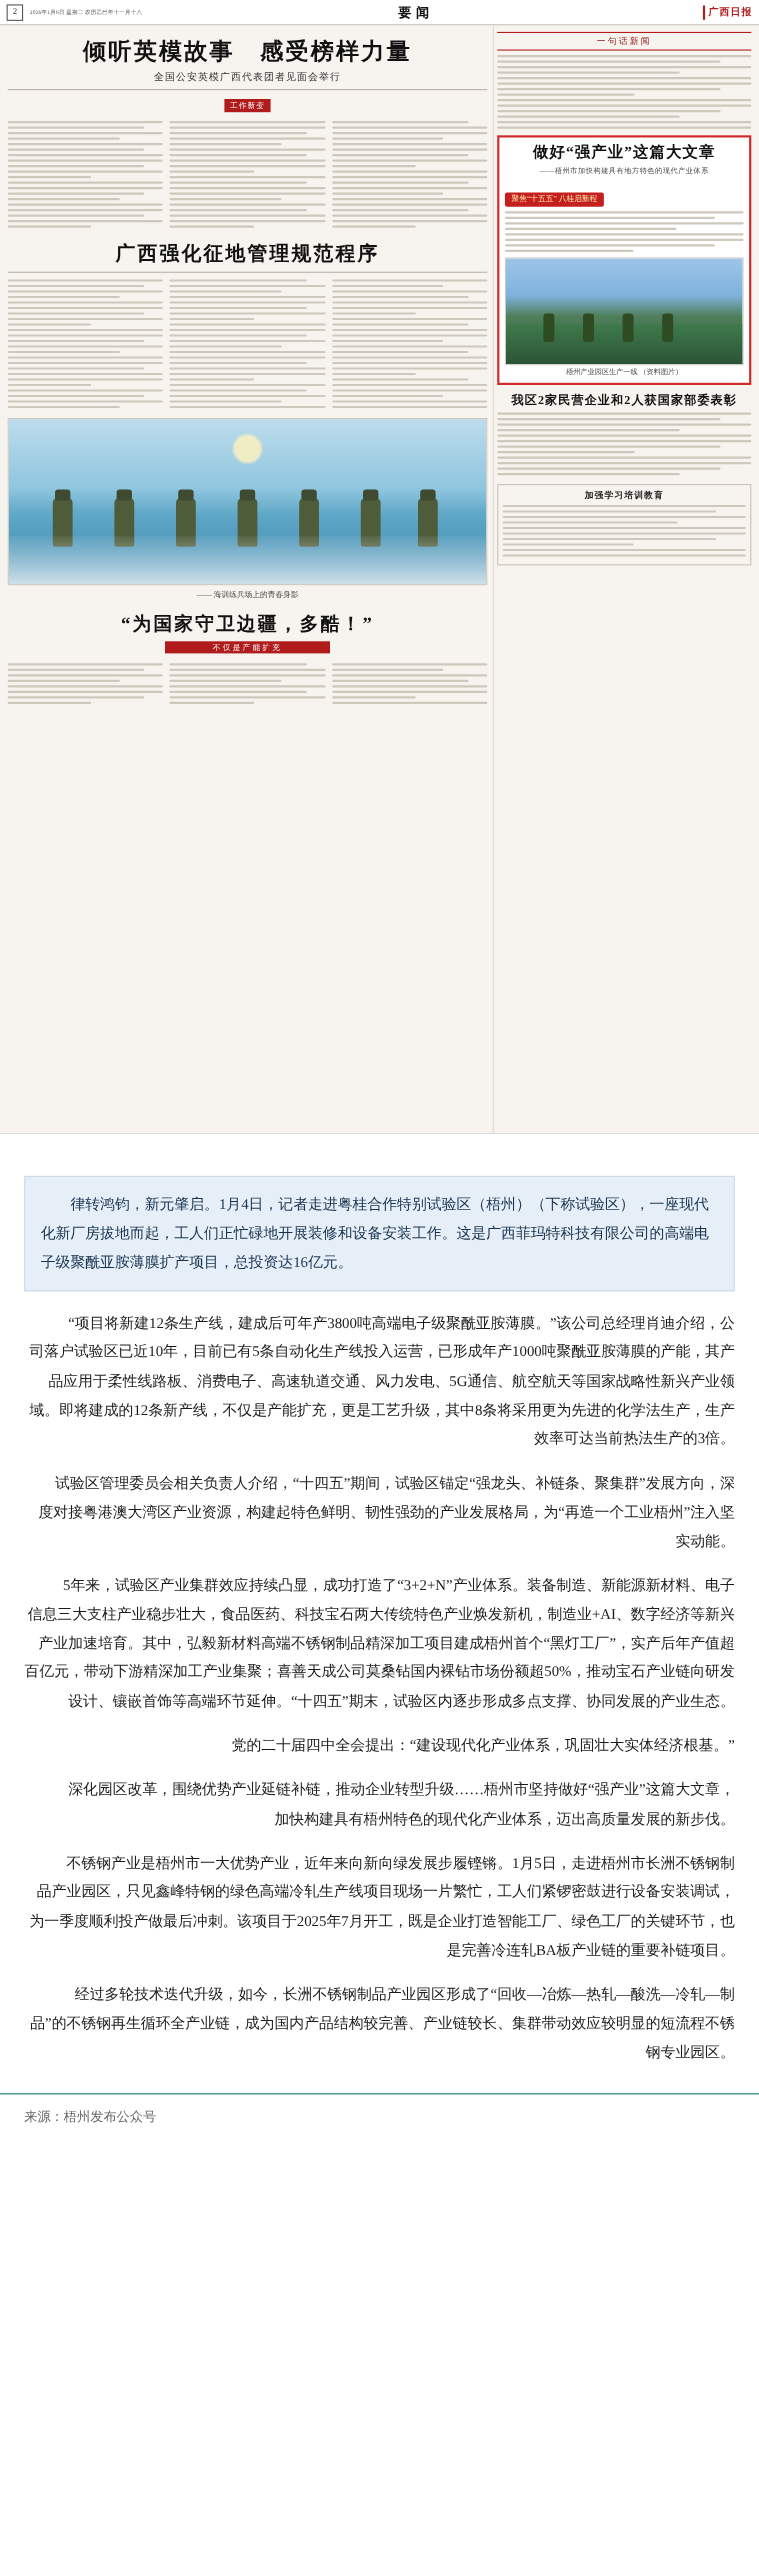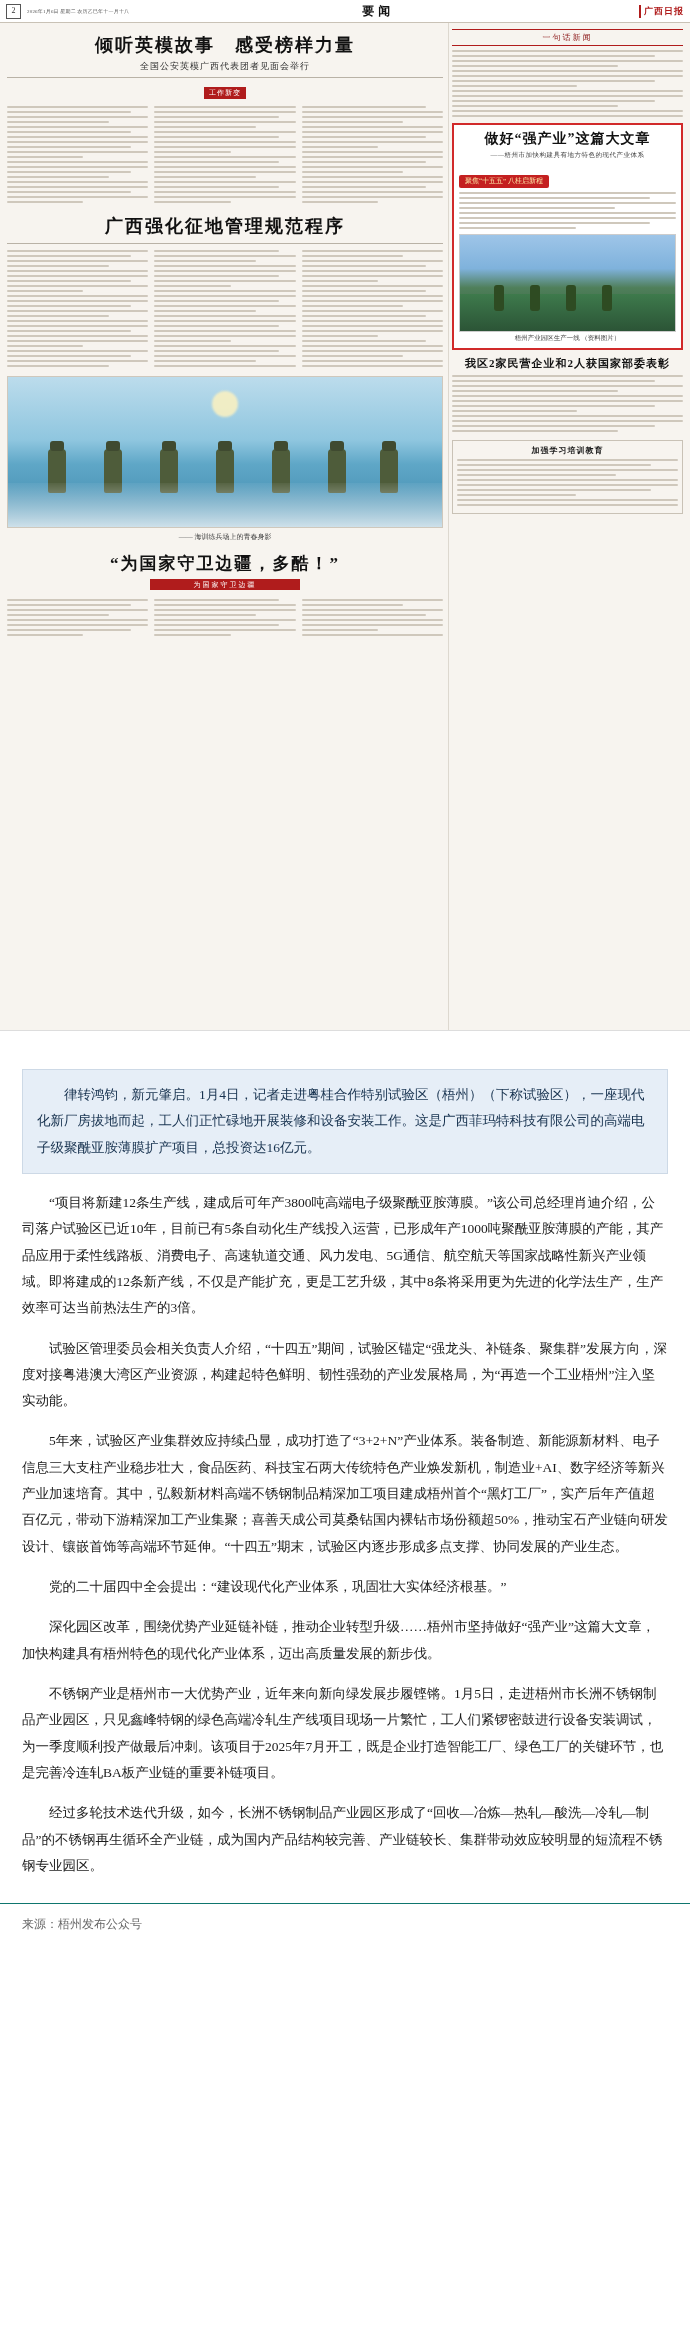--- a/index.html
+++ b/index.html
@@ -26,21 +26,21 @@
   .mh-logo{
     font-size:9px;color:#b01c1c;font-weight:bold;letter-spacing:1px;
     border-left:2px solid #b01c1c;padding-left:3px;margin-left:12px;
   }
 
   .paper-body{display:flex;height:1008px;}
   .col-left{width:448px;padding:6px 5px 0 7px;box-sizing:border-box;}
   .col-right{width:242px;padding:6px 7px 0 3px;box-sizing:border-box;border-left:1px solid #ddd8cf;}
 
   .headline1{
-    text-align:center;font-size:18px;font-weight:bold;letter-spacing:2px;
+    text-align:center;font-size:21px;font-weight:bold;letter-spacing:2px;
     margin:4px 0 3px;color:#111;
   }
   .subhead1{
     text-align:center;font-size:9px;color:#333;letter-spacing:1px;margin-bottom:4px;
   }
   .rule{border-top:1px solid #b9b2a6;margin:3px 0;}
   .redtag{
     display:inline-block;background:#b01c1c;color:#fff;font-size:7px;
     padding:1px 5px;letter-spacing:1px;
   }
@@ -111,21 +111,21 @@
   
   .article{
     padding:18px 22px 0;
     font-size:13.5px;line-height:1.95;color:#1b1b1b;
     font-family:"Liberation Serif",serif;
   }
   .lede{
     background:#e6eef7;border:1px solid #cdd9e6;padding:12px 14px;margin:20px 0 16px;
     font-size:13.5px;line-height:1.95;text-indent:2em;color:#17324f;
   }
-  .article p{margin:0 0 14px;text-indent:2em;}
+  .article p{margin:0 0 14px;text-indent:2em;text-align:right;}
   .source{
     padding:12px 22px 18px;font-size:12px;color:#666;border-top:1px solid #0f766e;margin-top:24px;
   }
 </style>
 </head>
 <body>
 
 <div class="page">
 
   <div class="paper">
@@ -323,21 +323,21 @@
           <div class="sold" style="left:152px;"></div>
           <div class="sold" style="left:208px;"></div>
           <div class="sold" style="left:264px;"></div>
           <div class="sold" style="left:320px;"></div>
           <div class="sold" style="left:372px;"></div>
           <div class="foam"></div>
         </div>
         <div class="photo-cap">—— 海训练兵场上的青春身影</div>
 
         <div class="headline3">“为国家守卫边疆，多酷！”</div>
-        <div class="redbar">为国家守卫边疆</div>
+        <div class="redbar">不仅是产能扩充</div>
 
         <div class="tcols" style="margin-top:6px;">
           <div class="tcol">
             <div class="fake-lines">
               <div class="fl"></div>
                 <div class="fl m"></div>
                 <div class="fl"></div>
                 <div class="fl s"></div>
               <div class="fl"></div>
                 <div class="fl"></div>

